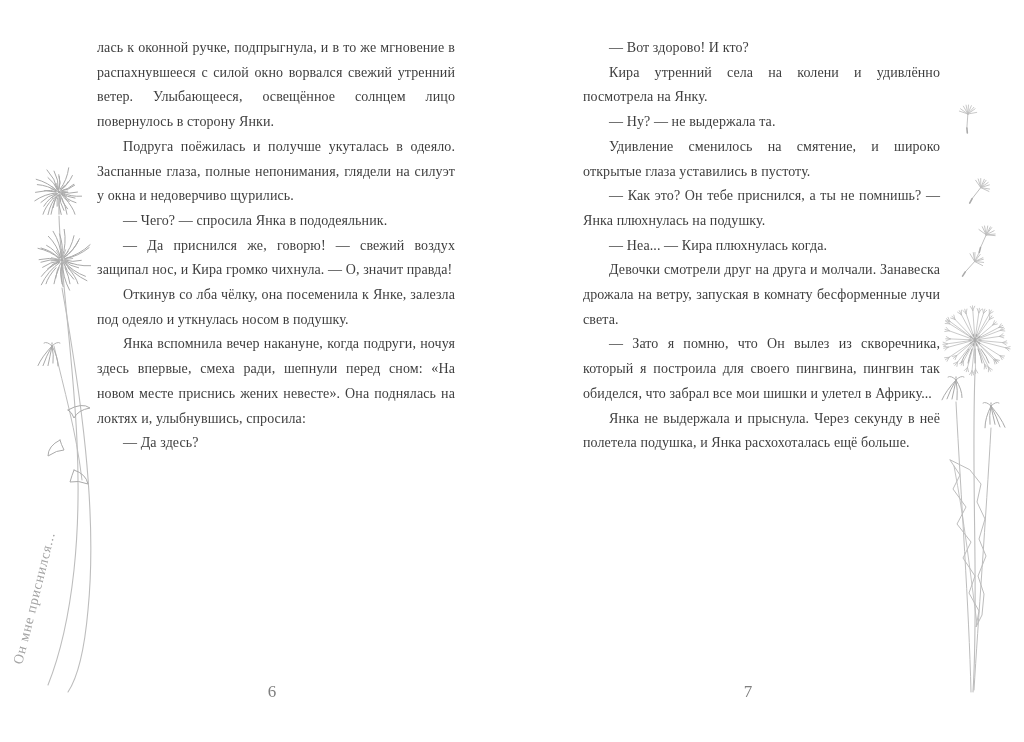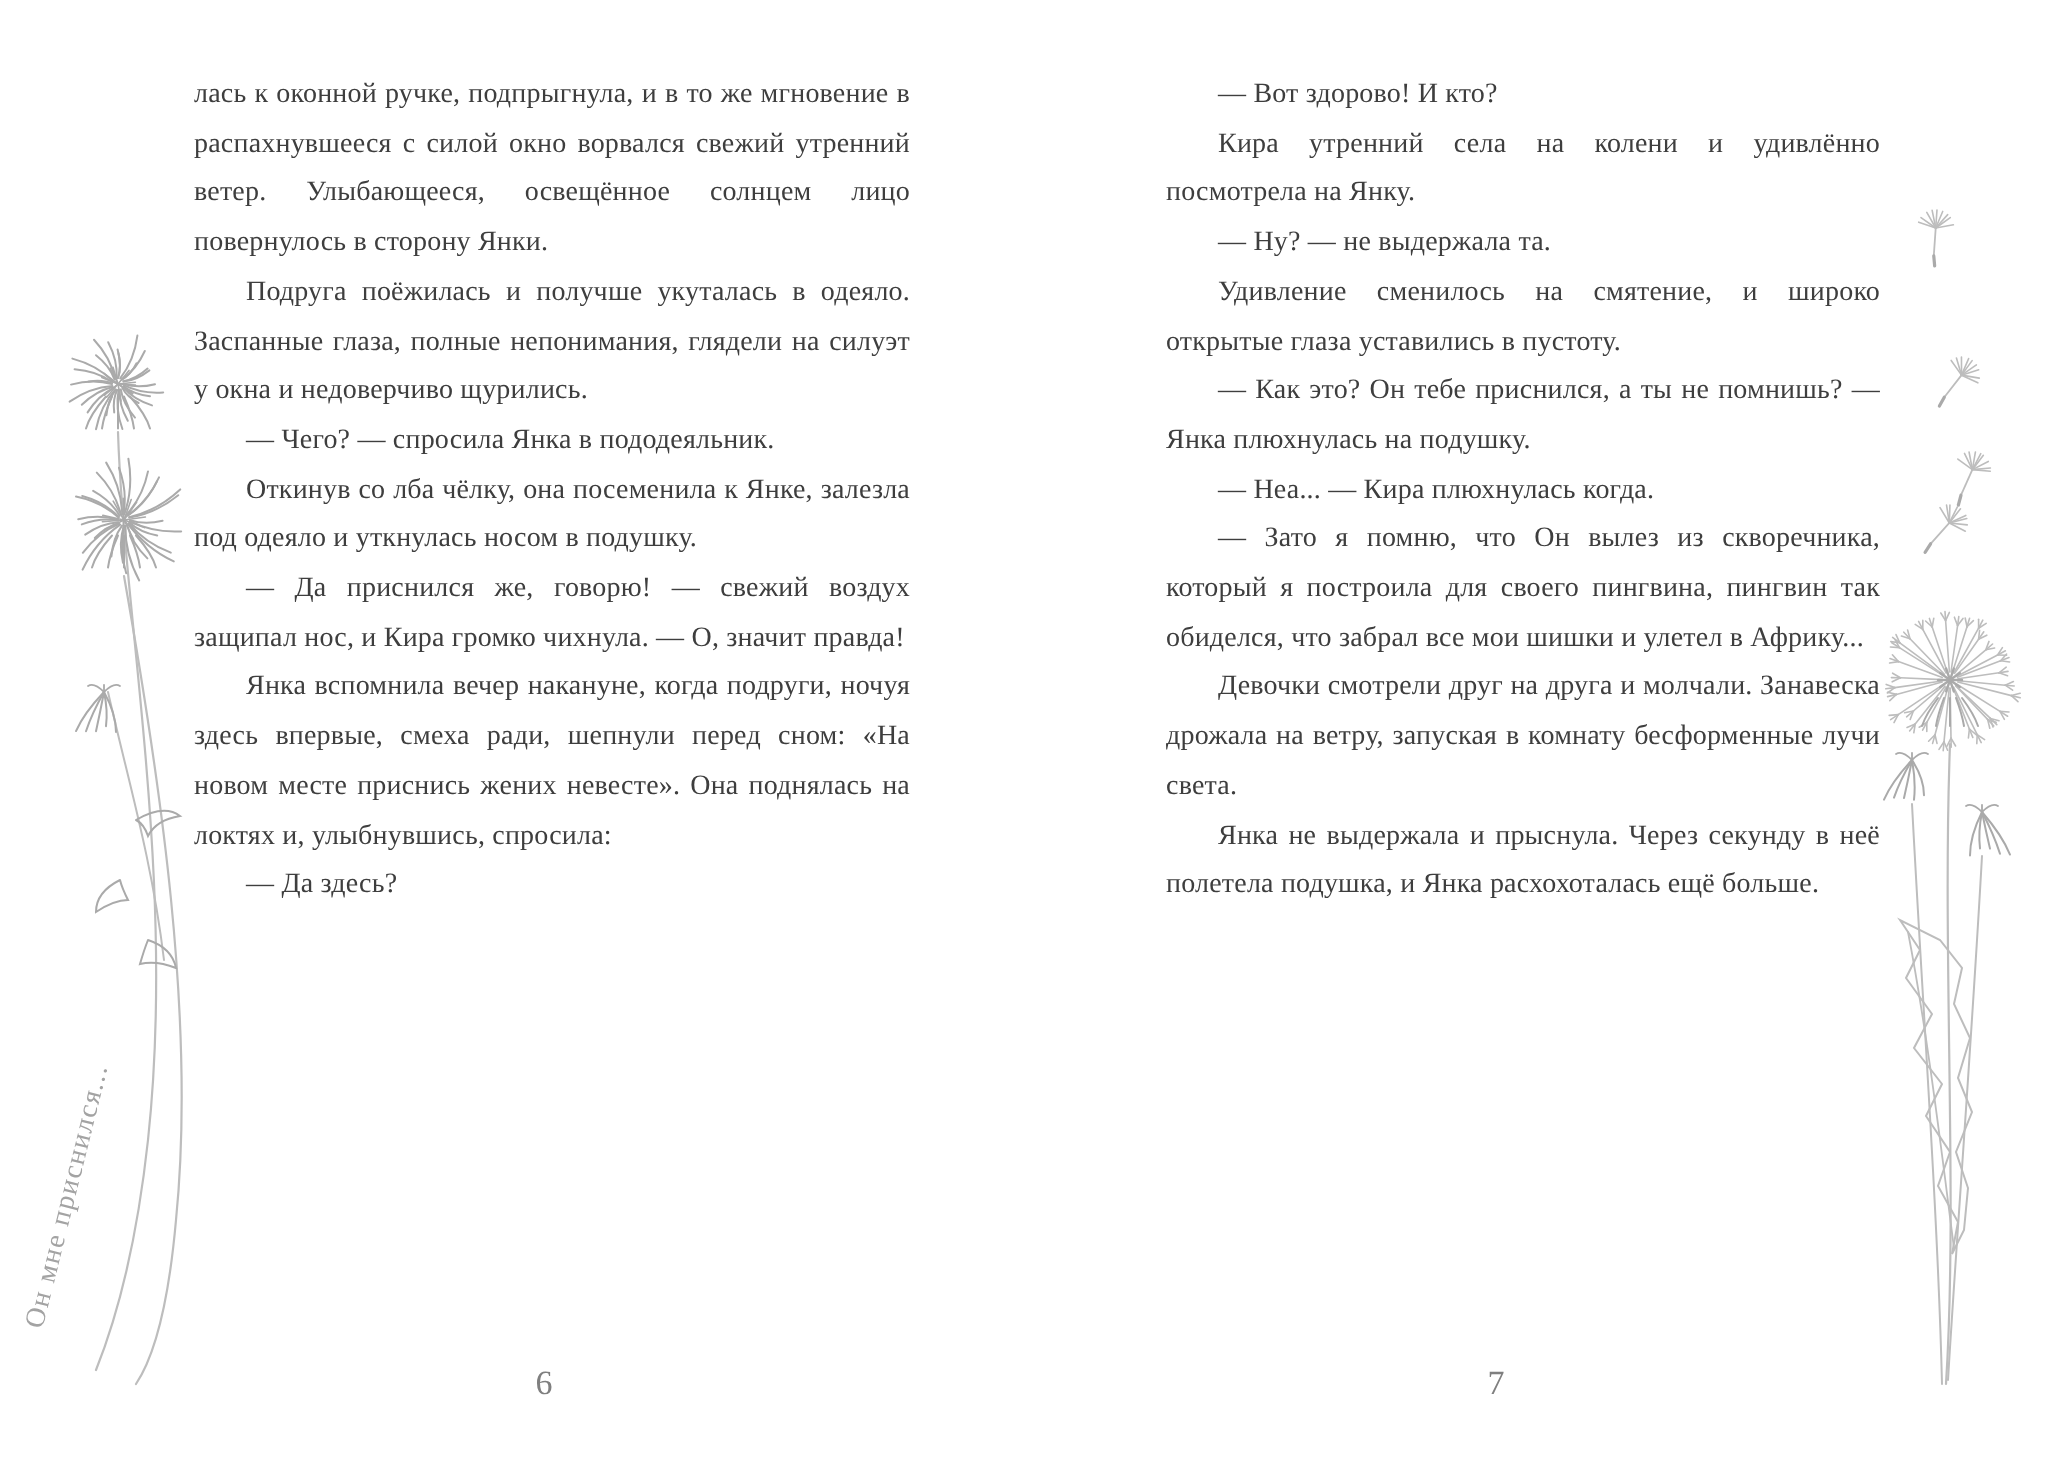--- a/index.html
+++ b/index.html
@@ -148,38 +148,38 @@
       </g>
     </svg>
 
   <div class="vertical-title">Он мне приснился...</div>
 
   <div>
     <div class="text-col left">
       <p class="no-indent">лась к оконной ручке, подпрыгнула, и в то же мгновение в распахнувшееся с силой окно ворвался свежий утренний ветер. Улыбающееся, освещённое солнцем лицо повернулось в сторону Янки.</p>
       <p>Подруга поёжилась и получше укуталась в одеяло. Заспанные глаза, полные непонимания, глядели на силуэт у окна и недоверчиво щурились.</p>
       <p>— Чего? — спросила Янка в пододеяльник.</p>
+      <p>— Да приснился же, говорю! — свежий воздух защипал нос, и Кира громко чихнула. — О, значит правда!</p>
       <p>Откинув со лба чёлку, она посеменила к Янке, залезла под одеяло и уткнулась носом в подушку.</p>
-      <p>— Да приснился же, говорю! — свежий воздух защипал нос, и Кира громко чихнула. — О, значит правда!</p>
       <p>Янка вспомнила вечер накануне, когда подруги, ночуя здесь впервые, смеха ради, шепнули перед сном: «На новом месте приснись жених невесте». Она поднялась на локтях и, улыбнувшись, спросила:</p>
       <p>— Да здесь?</p>
     </div>
     <div class="page-number left">6</div>
   </div>
 
   <div>
     <div class="text-col right">
       <p>— Вот здорово! И кто?</p>
       <p>Кира утренний села на колени и удивлённо посмотрела на Янку.</p>
       <p>— Ну? — не выдержала та.</p>
       <p>Удивление сменилось на смятение, и широко открытые глаза уставились в пустоту.</p>
       <p>— Как это? Он тебе приснился, а ты не помнишь? — Янка плюхнулась на подушку.</p>
       <p>— Неа... — Кира плюхнулась когда.</p>
+      <p>Девочки смотрели друг на друга и молчали. Занавеска дрожала на ветру, запуская в комнату бесформенные лучи света.</p>
       <p>— Зато я помню, что Он вылез из скворечника, который я построила для своего пингвина, пингвин так обиделся, что забрал все мои шишки и улетел в Африку...</p>
-      <p>Девочки смотрели друг на друга и молчали. Занавеска дрожала на ветру, запуская в комнату бесформенные лучи света.</p>
       <p>Янка не выдержала и прыснула. Через секунду в неё полетела подушка, и Янка расхохоталась ещё больше.</p>
     </div>
     <div class="page-number right">7</div>
   </div>
 
   <svg id="deco-right" class="deco" width="106" height="625" viewBox="0 0 106 625">
       <g transform="translate(50,34) rotate(4)">
         <line x1="0.0" y1="2.0" x2="0.0" y2="16.0" fill="none" stroke="#bdbdbd" stroke-width="0.9" stroke-linecap="round"></line>
         <line x1="0.0" y1="16.0" x2="0.8" y2="21.0" fill="none" stroke="#aaaaaa" stroke-width="1.6" stroke-linecap="round"></line>
         <line x1="0.0" y1="2.0" x2="-8.7" y2="-0.3" fill="none" stroke="#bdbdbd" stroke-width="0.8" stroke-linecap="round"></line>

